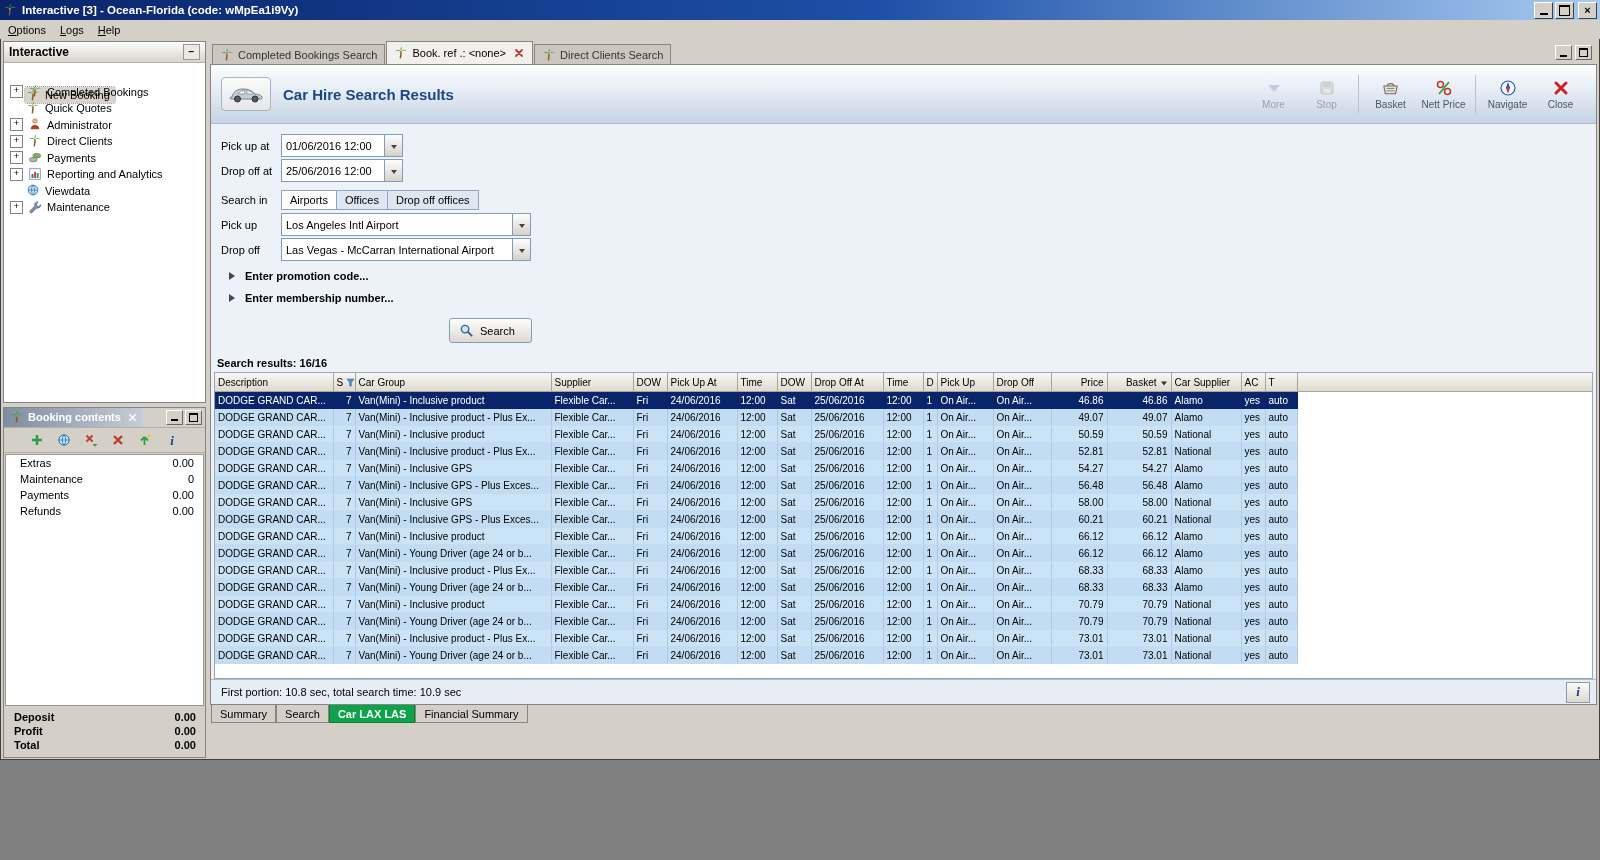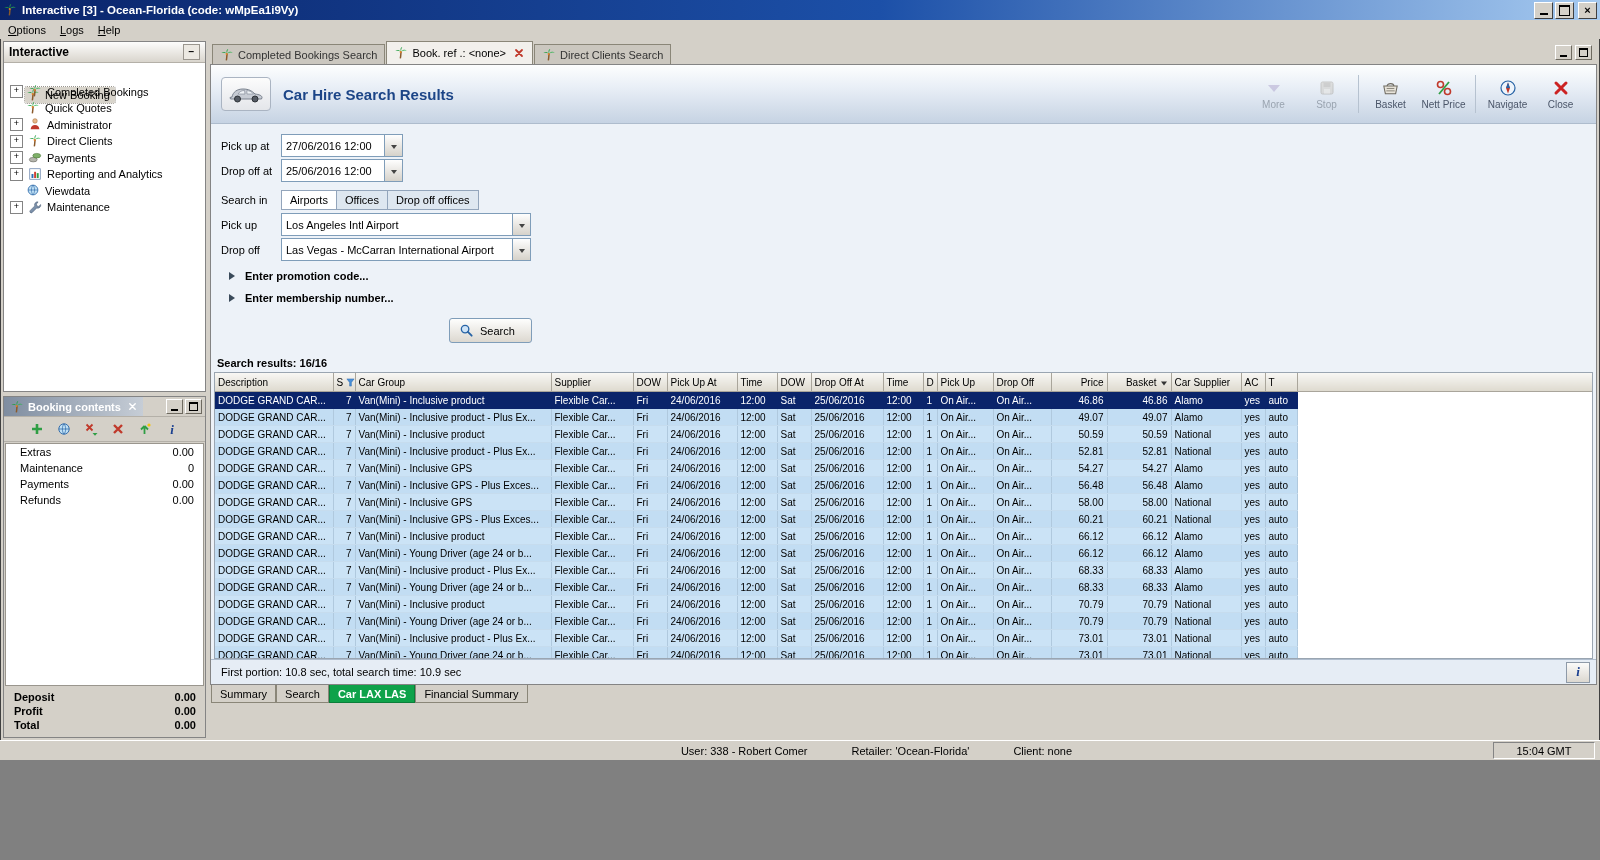--- a/index.html
+++ b/index.html
@@ -498,21 +498,21 @@
                 </span>
                 <span class="ht-label">Close</span>
               </span>
             </span>
         </div>
 
         <div class="form-area">
           <div class="form-row">
             <span class="form-label">Pick up at</span>
             <span class="combo date">
-              <span class="combo-text">27/06/2016 12:00</span>
+              <span class="combo-text">01/06/2016 12:00</span>
               <span class="combo-btn"></span>
             </span>
           </div>
           <div class="form-row">
             <span class="form-label">Drop off at</span>
             <span class="combo date">
               <span class="combo-text">25/06/2016 12:00</span>
               <span class="combo-btn"></span>
             </span>
           </div>
@@ -967,22 +967,14 @@
           <span class="bottom-tab">Summary</span>
           <span class="bottom-tab">Search</span>
           <span class="bottom-tab green">Car LAX LAS</span>
           <span class="bottom-tab">Financial Summary</span>
         </div>
       <div class="bottom-spacer"></div>
 
     </div>
   </div>
 
-  <div class="statusbar">
-    <span class="sb-main">
-      <span>User: 338 - Robert Comer</span>
-      <span>Retailer: 'Ocean-Florida'</span>
-      <span>Client: none</span>
-    </span>
-    <span class="sb-time">15:04 GMT</span>
-  </div>
 
 </div>
 
 </body></html>

